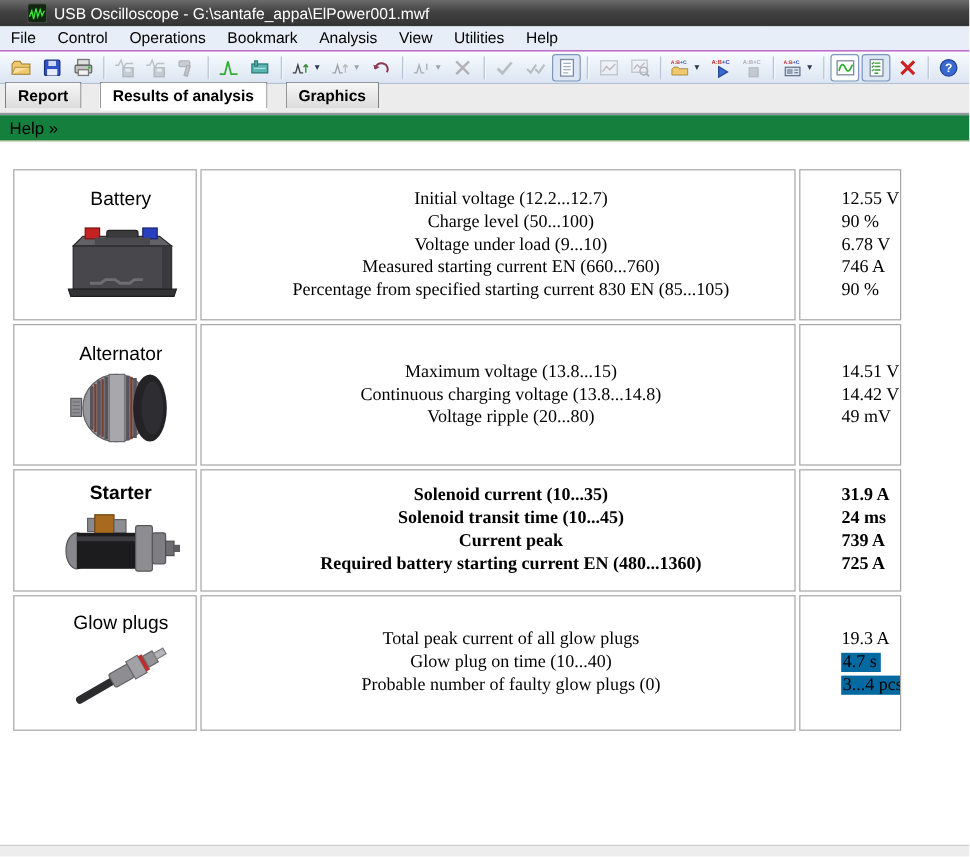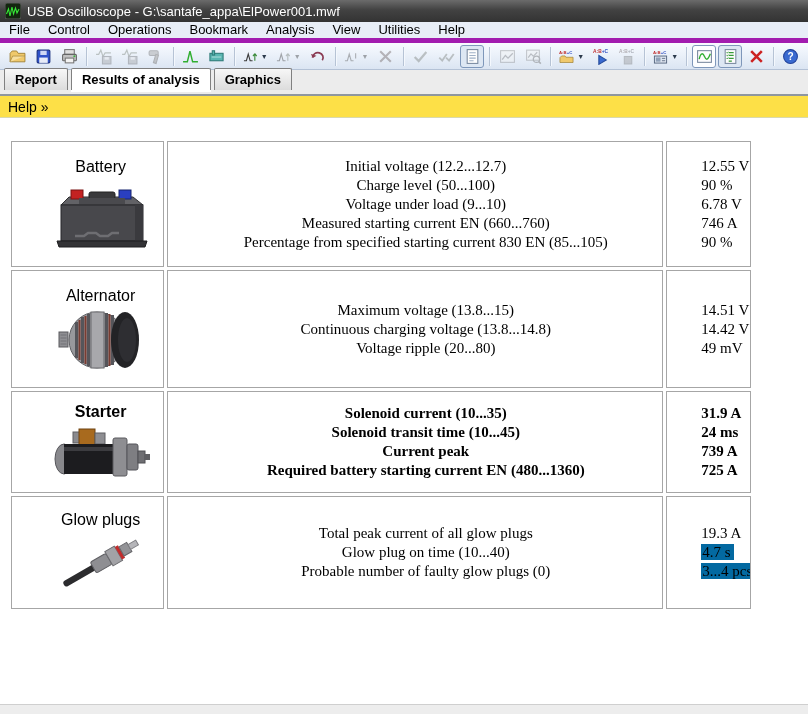--- a/index.html
+++ b/index.html
@@ -2,50 +2,50 @@
 <html><head>
 <meta charset="utf-8">
 <style>
   * { margin:0; padding:0; box-sizing:border-box; }
   html,body { background:#fff; }
   body { font-family:"Liberation Sans", sans-serif; }
   .window { width:808px; height:714px; background:#fff; overflow:hidden; position:relative; border:0; }
 
   
   .titlebar { height:22px; background:linear-gradient(#6b6b6b,#424242 45%,#333333); color:#fff;
-              display:flex; align-items:center; gap:6px; padding:0 5px; font-size:13px; }
+              display:flex; align-items:center; gap:6px; padding:0 23px; font-size:13px; }
   .titlebar .app-icon { width:16px; height:16px; display:inline-flex; }
   .title-text { white-space:nowrap; }
 
   
-  .menubar { height:21px; background:#e8eef7; border-bottom:5px solid #a21caf;
+  .menubar { height:21px; background:#e8eef7; border-bottom:1px solid #a21caf;
              display:flex; align-items:center; font-size:13px; color:#000; }
   .menu-item { padding:2px 9px 3px; cursor:default; }
 
   
   .toolbar { height:27px; background:linear-gradient(#f8fbff,#dbe5f2); border-bottom:1px solid #b4c2d6;
              display:flex; align-items:center; padding:0 4px; }
   .tb-sep { width:1px; height:19px; background:#b6c3d5; margin:0 4px; box-shadow:1px 0 0 #f4f8fd; }
   .tb-btn { height:23px; min-width:24px; padding:0 2px; display:inline-flex; align-items:center; justify-content:center;
             border:1px solid transparent; border-radius:3px; margin:0 1px; }
   .tb-btn.disabled { opacity:.42; filter:grayscale(.9); }
   .tb-btn.active, .tb-btn.pressed { background:#dde7f3; border-color:#7e97ba; }
   .tb-btn.framed { background:#fdfeff; border-color:#7e97ba; }
   .tb-btn .dd { font-size:7px; color:#2c3a4c; margin-left:3px; }
 
   
-  .tabstrip { height:24px; background:#ececec; display:flex; align-items:flex-end; padding:4px 4px; }
+  .tabstrip { height:24px; background:#ececec; display:flex; align-items:flex-end; padding:4px 4px;gap:12px; }
   .tabline { height:2px; background:#8f979f; }
   .tab { font-size:13px; font-weight:bold; color:#000; background:linear-gradient(#f7f7f7,#dcdcdc);
          border:1px solid #808080; border-bottom:none; border-radius:2px 2px 0 0;
          padding:3px 10px 3px; margin-right:3px; cursor:default; }
   .tab.active { background:#fff; position:relative; z-index:2; box-shadow:0 2px 0 0 #fff; }
 
   
-  .helpbar { height:22px; background:#fde047; border-bottom:1px solid #d9d9ae;
+  .helpbar { height:22px; background:#15803d; border-bottom:1px solid #d9d9ae;
              display:flex; align-items:center; padding:0 8px; font-size:14px; color:#000; }
 
   
   .content { height:586px; background:#fff; padding:20px 0 0 8px; }
   table.results { border-collapse:separate; border-spacing:3px; table-layout:fixed; width:746px; }
   table.results td { border:1px solid #a6a6a6; background:#fff; vertical-align:middle; overflow:hidden;padding-left:26px; }
   td.component-cell  { width:152px; text-align:center; }
   td.param-labels-cell { width:492px; }
   td.param-values-cell { width:84px; }
   .row-h-0 td { height:126px; }

